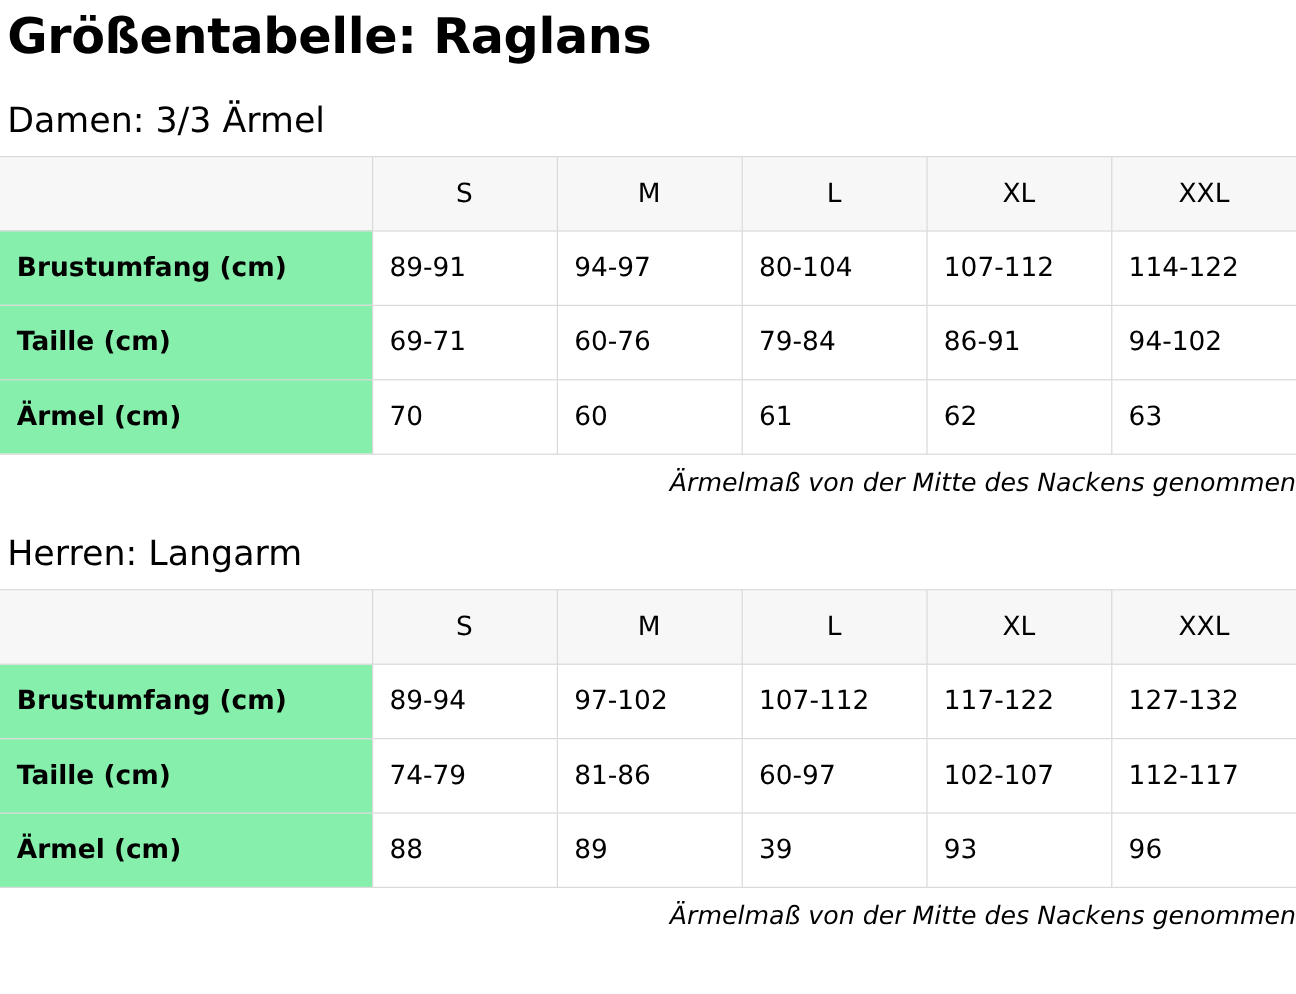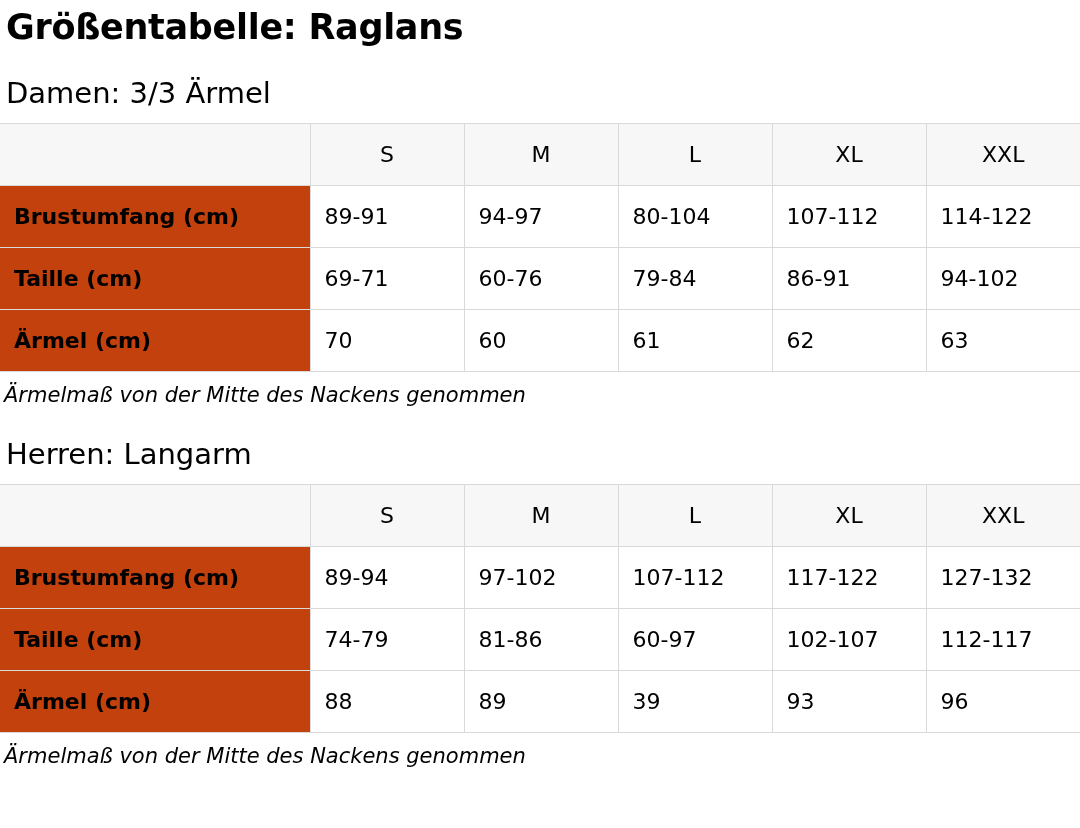--- a/index.html
+++ b/index.html
@@ -14,21 +14,21 @@
     color: #000000;
     overflow: hidden;
   }
   .page {
     width: 1080px;
     height: 828px;
     position: relative;
     box-sizing: border-box;
   }
   .main-title {
-    font-size: 35px;
+    font-size: 41px;
     font-weight: bold;
     letter-spacing: -0.3px;
     margin: 6px 0 0 6px;
     line-height: 1.2;
   }
   .section-title {
     font-size: 29px;
     font-weight: normal;
     margin: 28px 0 12px 6px;
     line-height: 1.2;
@@ -54,36 +54,37 @@
     font-weight: normal;
     text-align: center;
   }
   table.size-table thead th.corner {
     background: #f7f7f7;
     border-left: none;
   }
   table.size-table tbody th.row-label {
     text-align: left;
     font-weight: bold;
-    background: #c2410c;
+    background: #86efac;
     border-left: none;
   }
   table.size-table tbody td {
     text-align: left;
     font-weight: normal;
   }
   table.size-table thead th:last-child,
   table.size-table tbody td:last-child {
     border-right: none;
   }
   .note {
     font-size: 21px;
     font-style: italic;
     margin: 10px 0 0 4px;
     line-height: 1.3;
+    text-align: right;
   }
 </style>
 </head>
 <body>
 
 <div class="page">
 
   <h1 class="main-title">Größentabelle: Raglans</h1>
 
   <h2 class="section-title">Damen: 3/3 Ärmel</h2>

